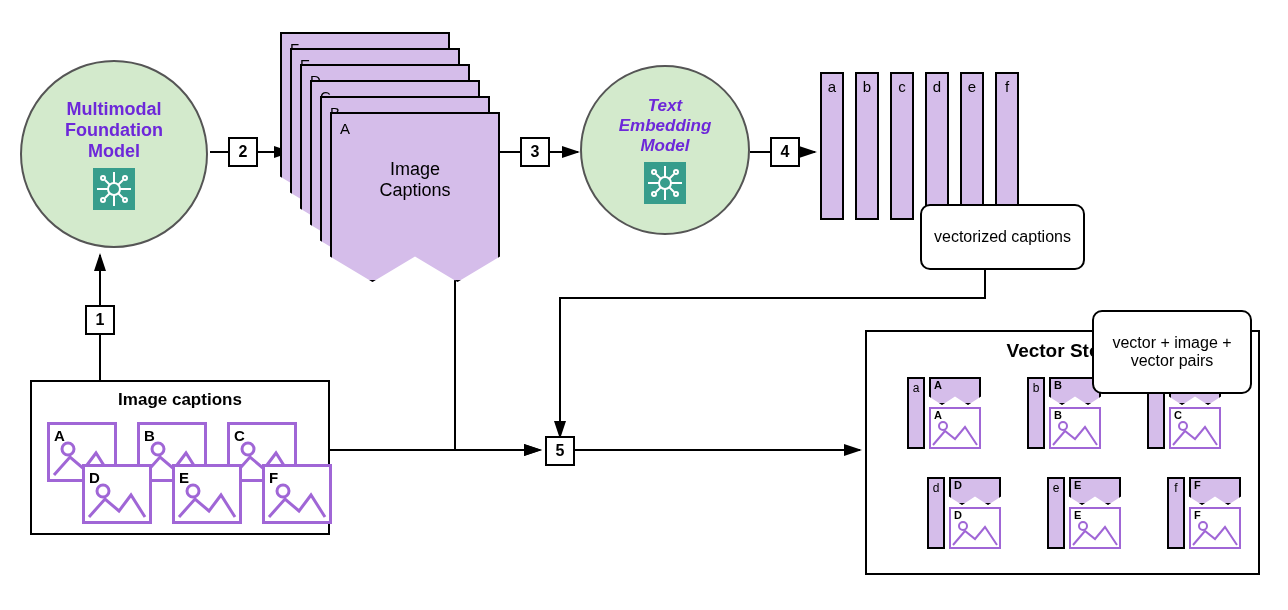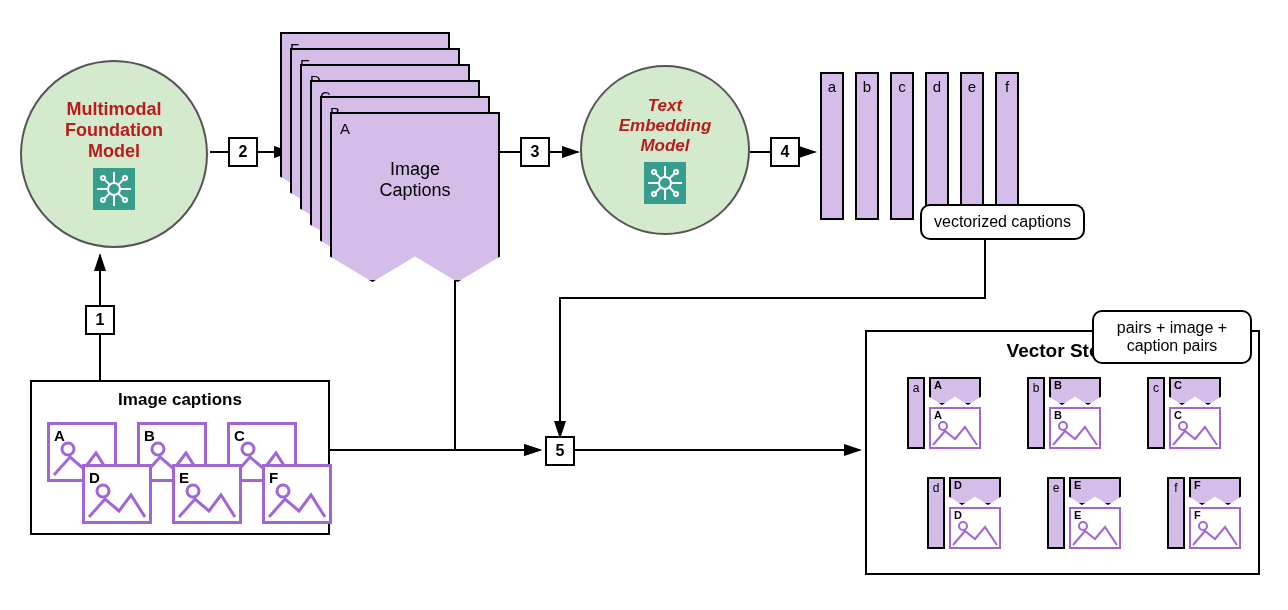--- a/index.html
+++ b/index.html
@@ -19,21 +19,21 @@
     border-radius: 50%;
     background: #d3eacc;
     border: 2px solid #555;
     display: flex;
     flex-direction: column;
     align-items: center;
     justify-content: center;
     text-align: center;
   }
   .circle-title {
-    color: #b91c1c;
+    color: #6d28d9;
     font-weight: bold;
     margin-bottom: 6px;
   }
   .model-icon {
     width: 42px;
     height: 42px;
     background: #379d8c;
     display: flex;
     align-items: center;
     justify-content: center;
@@ -108,21 +108,21 @@
     border: 2px solid #000;
     text-align: center;
     font-size: 15px;
     padding-top: 4px;
   }
   .rounded-label {
     position: absolute;
     background: #fff;
     border: 2px solid #000;
     border-radius: 10px;
-    padding: 7px 12px;
+    padding: 22px 12px;
     font-size: 16px;
     text-align: center;
   }
   .vs-item {
     position: absolute;
   }
   .vs-bar {
     position: absolute;
     left: 0;
     top: 0;
@@ -394,15 +394,15 @@
     <div class="vs-item" style="left:300px; top:145px;">
       <div class="vs-bar"><span>f</span></div>
       <div class="vs-caption"><span>F</span></div>
       <div class="vs-image"><span>F</span><svg width="48" height="28" viewBox="0 0 48 28">
             <circle cx="12" cy="7" r="4" stroke="#a066d6" stroke-width="2" fill="none"></circle>
             <polyline points="2,26 14,12 24,20 34,8 46,26" stroke="#a066d6" stroke-width="2" fill="none"></polyline>
           </svg></div>
     </div>
   </div>
 
-  <div class="rounded-label" style="left:1092px; top:310px; width:160px; white-space:pre-line;"><span>pairs + image + caption pairs</span></div>
+  <div class="rounded-label" style="left:1092px; top:310px; width:160px; white-space:pre-line;"><span>vector + image + vector pairs</span></div>
 
 </div>
 
 </body></html>

